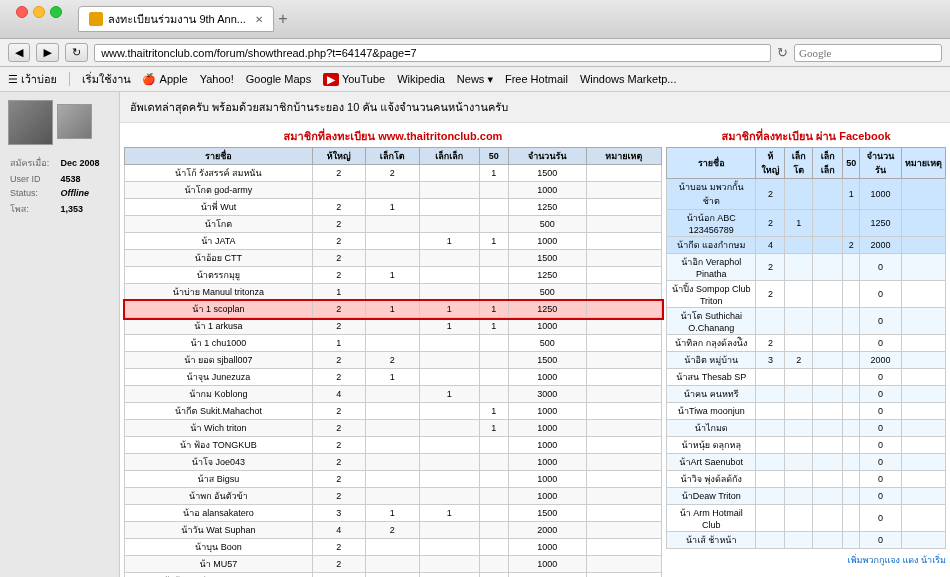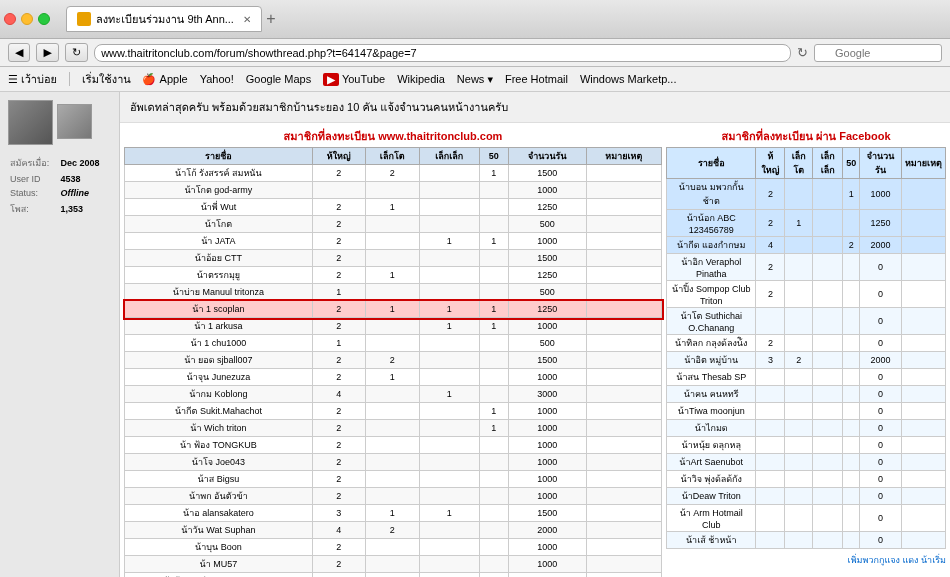--- a/index.html
+++ b/index.html
@@ -1,36 +1,36 @@
 <!DOCTYPE html>
 <html><head>
   <meta charset="utf-8">
   <style>
     * { margin: 0; padding: 0; box-sizing: border-box; }
     body { font-family: 'Arial', sans-serif; font-size: 11px; background: #c0c0c0; width: 950px; height: 577px; overflow: hidden; }
 
     
     .window-chrome { background: #e8e8e8; border-radius: 6px 6px 0 0; }
-    .title-bar { background: linear-gradient(to bottom, #e8e8e8, #d0d0d0); padding: 6px 4px; display: flex; align-items: center; gap: 8px; border-bottom: 1px solid #b0b0b0; }
+    .title-bar { background: linear-gradient(to bottom, #e8e8e8, #d0d0d0); padding: 6px 16px; display: flex; align-items: flex-start; gap: 8px; border-bottom: 1px solid #b0b0b0; }
     .traffic-lights { display: flex; gap: 5px; }
     .tl { width: 12px; height: 12px; border-radius: 50%; }
     .tl-red { background: #ff5f57; border: 1px solid #e0443e; }
     .tl-yellow { background: #ffbd2e; border: 1px solid #dea123; }
     .tl-green { background: #28c940; border: 1px solid #1aab29; }
     .tab-bar { display: flex; align-items: center; flex: 1; margin-left: 8px; }
     .tab { background: white; border: 1px solid #aaa; border-radius: 4px 4px 0 0; padding: 3px 10px; font-size: 11px; display: flex; align-items: center; gap: 5px; max-width: 200px; }
     .tab-favicon { width: 14px; height: 14px; background: #e8a000; border-radius: 2px; display: inline-block; }
     .tab-close { margin-left: 4px; color: #666; font-size: 10px; cursor: pointer; }
     .tab-new { background: none; border: none; font-size: 16px; color: #666; cursor: pointer; margin-left: 4px; }
 
     
     .address-bar { background: #f0f0f0; padding: 4px 8px; display: flex; align-items: center; gap: 6px; border-bottom: 1px solid #bbb; }
     .nav-btn { background: linear-gradient(to bottom, #f5f5f5, #e0e0e0); border: 1px solid #aaa; border-radius: 3px; padding: 2px 6px; font-size: 11px; cursor: pointer; }
-    .url-bar { flex: 1; border: 1px solid #aaa; border-radius: 8px; padding: 2px 6px; font-size: 11px; background: white; }
-    .search-bar { width: 128px; border: 1px solid #aaa; border-radius: 3px; padding: 2px 20px; font-size: 11px; }
+    .url-bar { flex: 1; border: 1px solid #aaa; border-radius: 2px; padding: 2px 6px; font-size: 11px; background: white; }
+    .search-bar { width: 148px; border: 1px solid #aaa; border-radius: 3px; padding: 2px 4px; font-size: 11px; font-family: Liberation Serif, serif; }
     .refresh-btn { font-size: 13px; color: #666; cursor: pointer; }
 
     
     .bookmarks-bar { background: #f0f0f0; padding: 3px 8px; display: flex; align-items: center; gap: 12px; border-bottom: 1px solid #ccc; font-size: 11px; }
     .bookmark-item { display: flex; align-items: center; gap: 3px; cursor: pointer; white-space: nowrap; }
     .bm-yt { background: #cc0000; color: white; padding: 1px 4px; border-radius: 2px; font-size: 10px; font-weight: bold; }
     .divider-v { width: 1px; height: 14px; background: #bbb; }
 
     
     .main-content { background: #f5f5f5; display: flex; height: calc(577px - 90px); overflow: hidden; }

